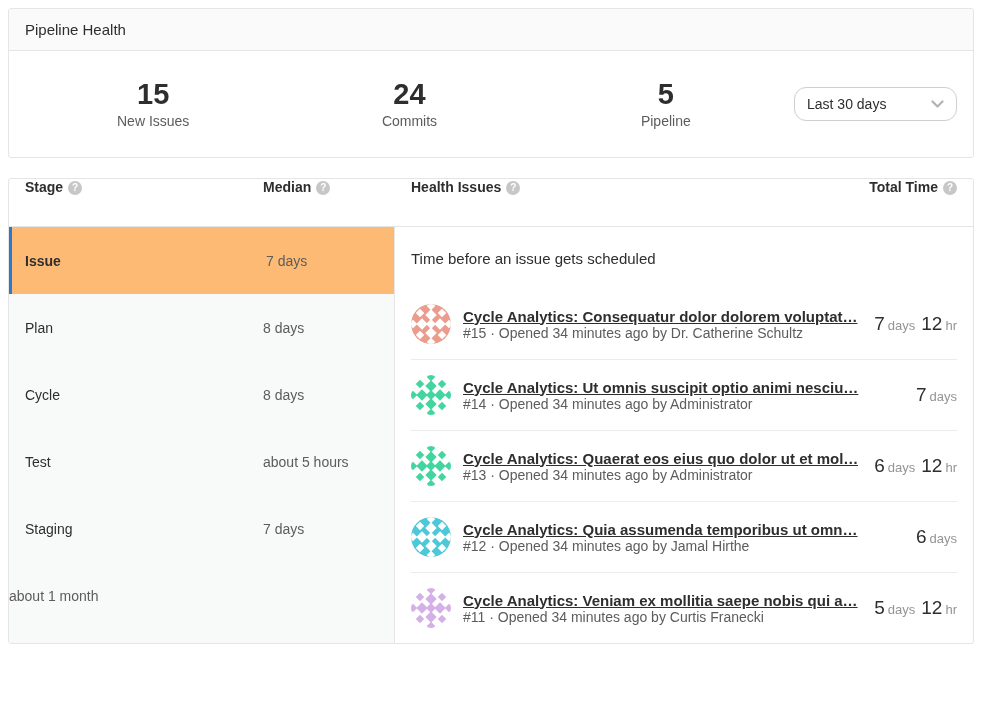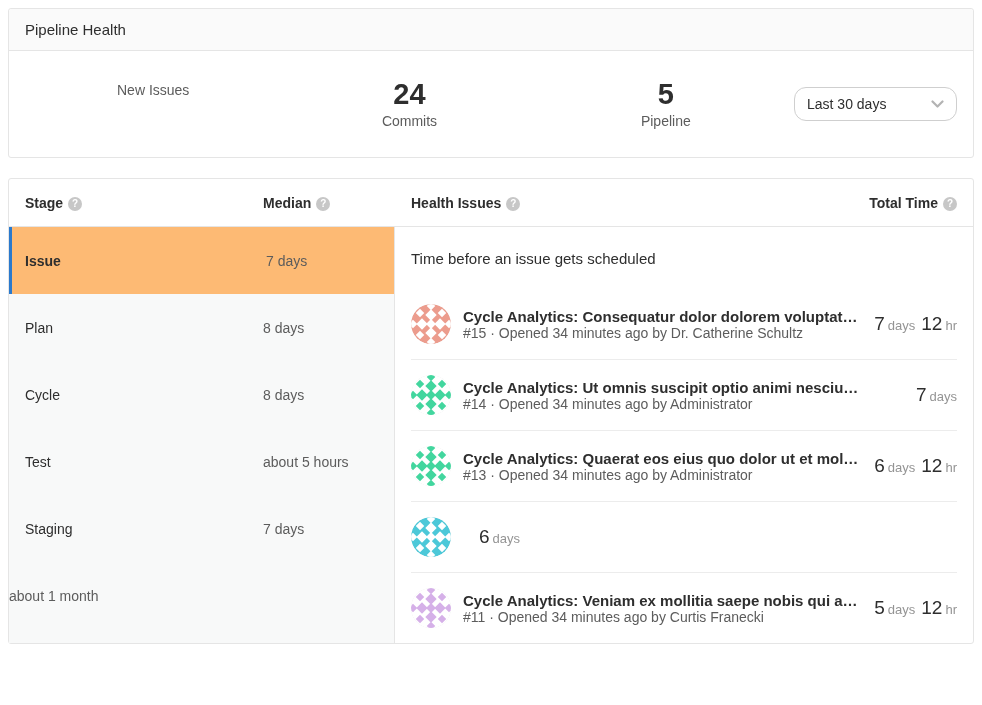--- a/index.html
+++ b/index.html
@@ -47,21 +47,20 @@
     padding: 0 12px;
     font-size: 14px;
     color: #2e2e2e;
     cursor: pointer;
   }
   
   .ca-panel { margin-top: 20px; }
   .ca-header {
     display: flex;
     height: 48px;
-    align-items: center;
     border-bottom: 1px solid #e5e5e5;
     font-size: 14px;
     font-weight: 700;
     color: #2e2e2e;
   }
   .ca-header-left { width: 386px; display: flex; flex-shrink: 0; }
   .hdr-stage { width: 254px; padding-left: 16px; }
   .ca-header-right {
     flex: 1;
     display: flex;
@@ -128,35 +127,37 @@
     cursor: pointer;
   }
   .issue-main { flex: 1; min-width: 0; }
   .issue-title {
     font-size: 15px;
     font-weight: 700;
     color: #2e2e2e;
     white-space: nowrap;
     overflow: hidden;
     cursor: pointer;
+    text-decoration: underline;
   }
   .issue-meta { font-size: 14px; color: #5c5c5c; margin-top: 0; }
   .total-time { white-space: nowrap; margin-left: 16px; }
   .tt-num { font-size: 19px; color: #2e2e2e; }
   .tt-unit { font-size: 13px; color: #949494; margin: 0 6px 0 3px; }
   .tt-unit:last-child { margin-right: 0; }
 </style>
 </head>
 <body>
 
 <div class="panel">
   <div class="ph-header">Pipeline Health</div>
   <div class="metrics-row">
     <div class="metrics-group">
       <div class="metric">
+        <div class="metric-value">15</div>
         <div class="metric-label">New Issues</div>
       </div>
       <div class="metric">
         <div class="metric-value">24</div>
         <div class="metric-label">Commits</div>
       </div>
       <div class="metric">
         <div class="metric-value">5</div>
         <div class="metric-label">Pipeline</div>
       </div>
@@ -329,20 +330,24 @@
                   <rect x="6" y="6" width="6" height="6" transform="rotate(45 9 9)" fill="#fff"></rect>
                   <rect x="28" y="6" width="6" height="6" transform="rotate(45 31 9)" fill="#fff"></rect>
                   <rect x="6" y="28" width="6" height="6" transform="rotate(45 9 31)" fill="#fff"></rect>
                   <rect x="28" y="28" width="6" height="6" transform="rotate(45 31 31)" fill="#fff"></rect>
                   <rect x="17" y="-1" width="6" height="6" transform="rotate(45 20 2)" fill="#fff"></rect>
                   <rect x="-1" y="17" width="6" height="6" transform="rotate(45 2 20)" fill="#fff"></rect>
                   <rect x="35" y="17" width="6" height="6" transform="rotate(45 38 20)" fill="#fff"></rect>
                   <rect x="17" y="35" width="6" height="6" transform="rotate(45 20 38)" fill="#fff"></rect>
                 </g>
      </svg></span>
+    <span class="issue-main">
+      <div class="issue-title">Cycle Analytics: Quia assumenda temporibus ut omn…</div>
+      <div class="issue-meta">#12 · Opened 34 minutes ago by Jamal Hirthe</div>
+    </span>
     <span class="total-time"><span class="tt-num">6</span><span class="tt-unit">days</span></span>
   </li>
 
   <li class="issue-item">
     <span class="issue-avatar"><svg width="40" height="40" viewBox="0 0 40 40">
        <clipPath id="av4">
                   <circle cx="20" cy="20" r="20"></circle>
                 </clipPath>
        <g clip-path="url(#av4)">
                   <rect width="40" height="40" fill="#fff"></rect>

